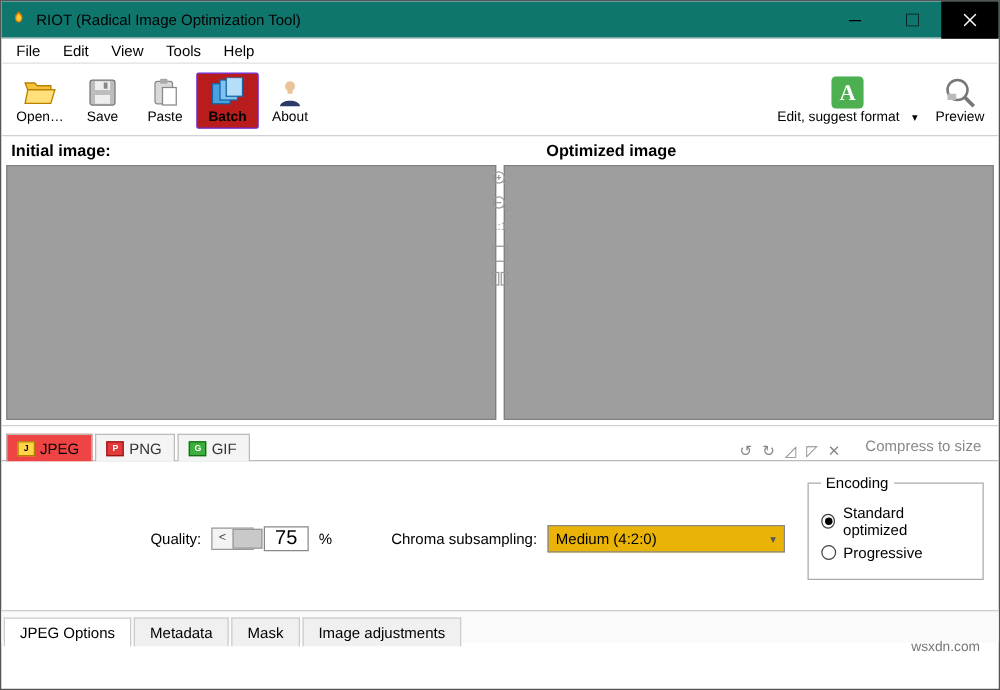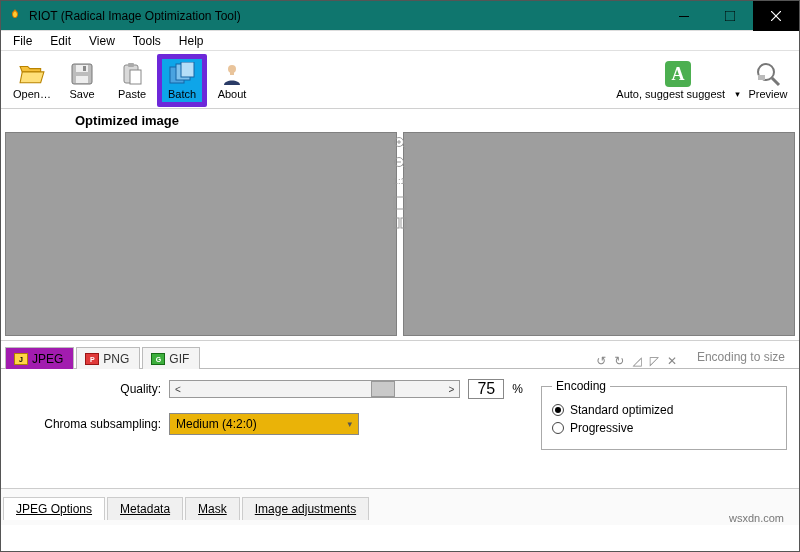--- a/index.html
+++ b/index.html
@@ -14,64 +14,64 @@
   .titlebar .win-btn.close { background: #000; color: #fff; }
   .titlebar .win-btn:not(.close) { color: #000; }
 
   
   .menubar { height: 20px; display: flex; align-items: center; padding: 0 4px; gap: 2px; border-bottom: 1px solid #e0e0e0; }
   .menubar .menu-item { padding: 13px 8px; font-size: 12px; }
 
   
   .toolbar { height: 58px; display: flex; align-items: center; padding: 2px 6px 0 6px; border-bottom: 1px solid #d0d0d0; }
   .tool-btn { width: 50px; display: flex; flex-direction: column; align-items: center; gap: 1px; font-size: 11px; padding: 2px 0; }
-  .tool-btn.batch { background: #0ea5e9; border: 5px solid #6d28d9; border-radius: 2px; }
+  .tool-btn.batch { background: #b91c1c; border: 1px solid #6d28d9; border-radius: 2px; font-weight: bold; }
   .tool-btn .ico { width: 28px; height: 26px; display: flex; align-items: center; justify-content: center; }
   .toolbar .spacer { flex: 1; }
   .tool-btn.wide { width: 130px; }
   .tool-btn.wide .row { display:flex; align-items:center; gap:6px;}
 
   
   .panel-headers { display: flex; padding: 2px 4px 0 4px; }
   .panel-headers .hdr { flex: 1; font-weight: bold; font-size: 13px; padding: 2px 4px; }
   .panels { display: flex; gap: 6px; padding: 2px 4px 4px 4px; height: 210px; position: relative; }
   .img-panel { flex: 1; background: #9e9e9e; border: 1px solid #808080; }
   .panel-side-tools { position:absolute; left:50%; top:6px; transform:translateX(-50%); display:flex; flex-direction:column; gap:6px; width:16px; align-items:center;}
   .panel-side-tools .side-ico { width:14px; height:14px; color:#aaa; cursor:pointer;}
 
   
   .format-row { height: 28px; display: flex; align-items: flex-end; border-top: 1px solid #d0d0d0; padding: 0 4px; }
-  .format-tab { display: flex; align-items: center; gap: 4px; padding: 4px 10px 3px 8px; font-size: 12px; border: 1px solid #bbb; border-bottom: none; background: #a21caf; margin-right: 2px; position: relative; top: 1px; }
+  .format-tab { display: flex; align-items: center; gap: 4px; padding: 4px 10px 3px 8px; font-size: 12px; border: 1px solid #bbb; border-bottom: none; background: #ef4444; margin-right: 2px; position: relative; top: 1px; }
   .format-tab.inactive { background: #f4f4f4; color:#333;}
   .format-row .flex { flex: 1; }
   .action-icons { display:flex; align-items:center; gap:8px; color:#888; padding-right:10px;}
   .compress-link { color: #888; font-size: 12px; padding: 4px 10px; }
 
   
   .options-area { display: flex; padding: 10px 10px 6px 10px; border-top: 1px solid #bbb; height: 120px; }
-  .options-left { flex: 1; display: flex; flex-direction: column; gap: 14px; padding-right: 16px; }
+  .options-left { flex: 1; display: flex; flex-direction: row; gap: 14px; padding-right: 16px; }
   .opt-row { display: flex; align-items: center; gap: 8px; }
   .opt-row .lbl { width: 150px; text-align: right; font-size: 12px; }
   .slider { flex: 1; height: 18px; border: 1px solid #999; background: #f3f3f3; position: relative; display:flex; align-items:center; }
   .slider .arrow { width: 16px; text-align: center; font-size: 10px; color:#444;}
   .slider .track { flex:1; height:100%; position:relative;}
   .slider .thumb { position:absolute; top:0; bottom:0; width:24px; background:#c9c9c9; border:1px solid #999; }
   .num-input { width: 36px; height: 20px; border: 1px solid #888; text-align: center; font-size: 16px; }
   .combo { width: 190px; height: 22px; border: 1px solid #888; background: #eab308; display:flex; align-items:center; padding:0 6px; font-size:12px; justify-content:space-between;}
   .combo .caret { font-size:9px; color:#555;}
 
   .options-right { width: 250px; }
   fieldset.encoding { border: 1px solid #aaa; padding: 6px 10px 10px 10px; font-size: 12px; }
   fieldset.encoding legend { padding: 0 4px; }
   .radio-row { display: flex; align-items: center; gap: 6px; margin: 4px 0; }
   .radio-dot { width:12px; height:12px; border:1px solid #444; border-radius:50%; display:flex; align-items:center; justify-content:center;}
   .radio-dot.on::after { content:""; width:6px; height:6px; background:#000; border-radius:50%;}
 
   
-  .bottom-tabs { display: flex; align-items: center; height: 26px; border-top: 1px solid #ccc; padding: 18px 2px; background:#fafafa;text-decoration:underline;}
+  .bottom-tabs { display: flex; align-items: flex-start; height: 26px; border-top: 1px solid #ccc; padding: 4px 2px; background:#fafafa;}
   .btab { padding: 4px 12px; font-size: 12px; border: 1px solid #ccc;  background:#f0f0f0; margin-right:2px; position:relative; top:1px; border-bottom:none;}
   .btab.active { background:#fff; }
 
   .watermark { position:absolute; right:16px; bottom:28px; font-size:11px; color:#777;}
 
   .badge-jpeg { width:14px; height:12px; background:#ffd447; border:1px solid #b08000; font-size:7px; font-weight:bold; display:flex; align-items:center; justify-content:center;}
   .badge-png  { width:14px; height:12px; background:#e03a3a; color:#fff; border:1px solid #991515; font-size:7px; font-weight:bold; display:flex; align-items:center; justify-content:center;}
   .badge-gif  { width:14px; height:12px; background:#3cae3c; color:#fff; border:1px solid #166b16; font-size:7px; font-weight:bold; display:flex; align-items:center; justify-content:center;}
 </style>
 </head>
@@ -168,38 +168,39 @@
   <div class="tool-btn wide">
     <div class="row">
       <span class="ico">
         <svg viewBox="0 0 26 26" width="26" height="26">
             <rect width="26" height="26" rx="4" fill="#4caf50"></rect>
             <text x="13" y="19" text-anchor="middle" font-size="18" font-weight="bold" fill="#fff" font-family="Segoe UI">A</text>
           </svg>
       </span>
     </div>
     <div class="row">
-      <span>Auto, suggest suggest</span>
+      <span>Edit, suggest format</span>
       <span style="font-size:9px; padding-left:4px;">▾</span>
     </div>
   </div>
 
   <div class="tool-btn">
     <span class="ico">
       <svg viewBox="0 0 26 26" width="26" height="26">
           <circle cx="11" cy="11" r="8" fill="none" stroke="#777" stroke-width="2"></circle>
           <line x1="17" y1="17" x2="24" y2="24" stroke="#777" stroke-width="3"></line>
           <rect x="3" y="14" width="7" height="5" fill="#bbb"></rect>
         </svg>
     </span>
     <span>Preview</span>
   </div>
 </div>
 
 <div class="panel-headers">
+  <div class="hdr">Initial image:</div>
   <div class="hdr" style="padding-left:70px;">Optimized image</div>
 </div>
 
 <div class="panels">
   <div class="img-panel"></div>
   <div class="panel-side-tools">
     <span class="side-ico"><svg viewBox="0 0 14 14">
           <circle cx="6" cy="6" r="4.5" fill="none" stroke="#999"></circle>
           <line x1="9.5" y1="9.5" x2="13" y2="13" stroke="#999"></line>
           <line x1="6" y1="4" x2="6" y2="8" stroke="#999"></line>
@@ -236,21 +237,21 @@
     <span>GIF</span>
   </div>
   <div class="flex"></div>
   <div class="action-icons">
     <span>↺</span>
     <span>↻</span>
     <span>◿</span>
     <span>◸</span>
     <span>✕</span>
   </div>
-  <span class="compress-link">Encoding to size</span>
+  <span class="compress-link">Compress to size</span>
 </div>
 
 <div class="options-area">
   <div class="options-left">
     <div class="opt-row">
       <span class="lbl">Quality:</span>
       <div class="slider">
         <span class="arrow">&lt;</span>
         <div class="track">
             <div class="thumb" style="left:72%;"></div>

